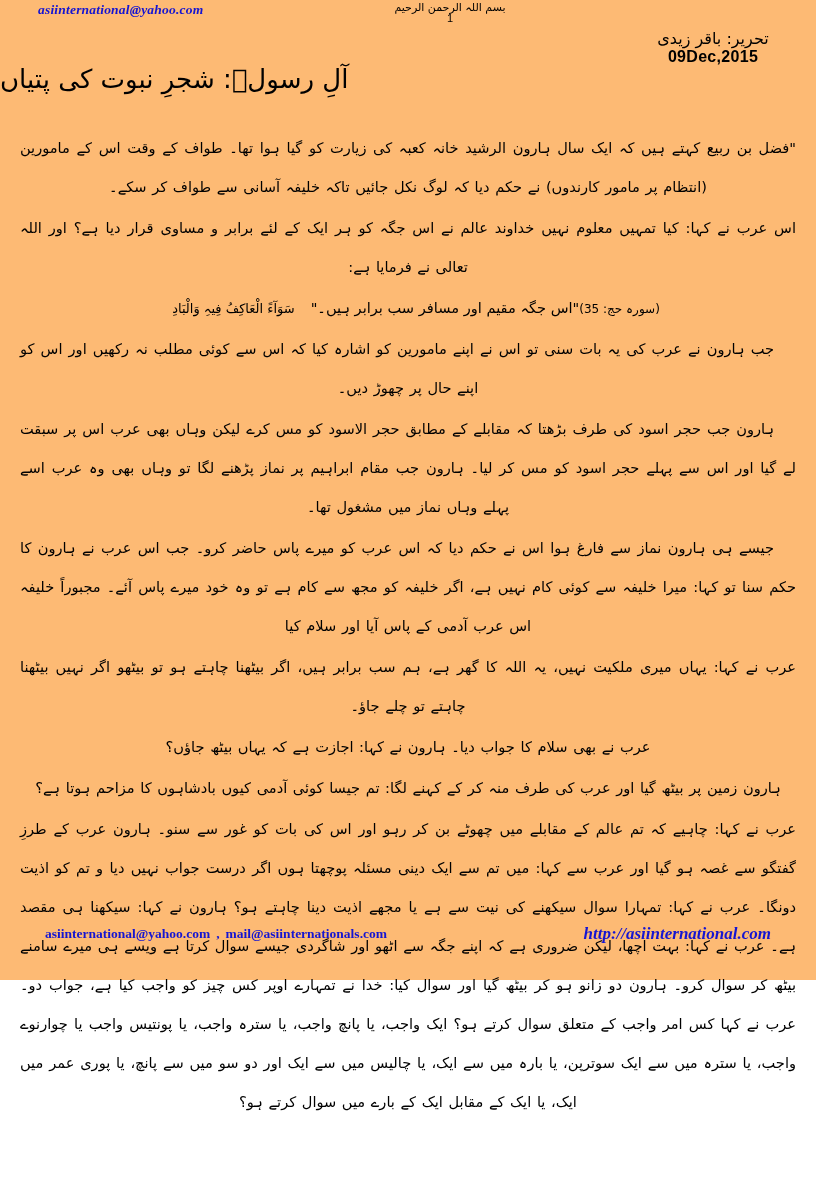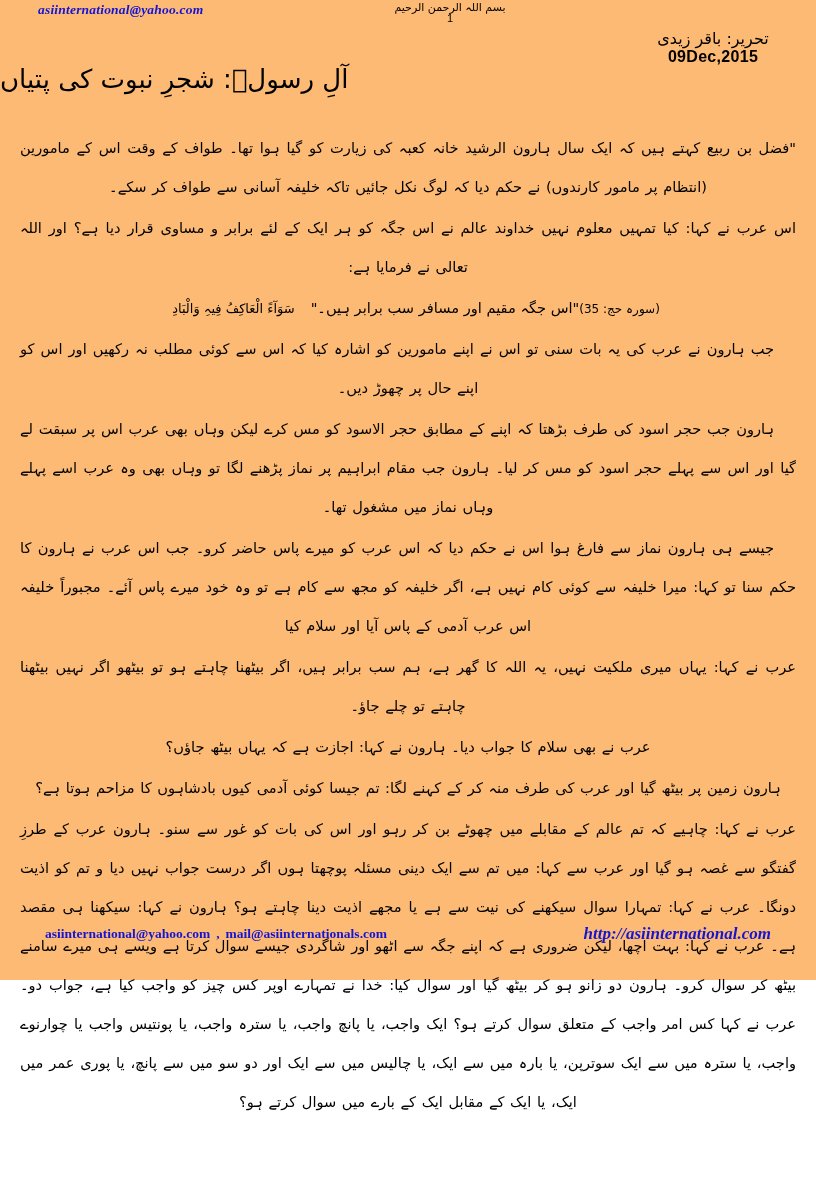--- a/index.html
+++ b/index.html
@@ -221,21 +221,21 @@
 
 
     <p class="para no-indent">اس عرب نے کہا: کیا تمہیں معلوم نہیں خداوند عالم نے اس جگہ کو ہر ایک کے لئے برابر و مساوی قرار دیا ہے؟ اور اللہ تعالی نے فرمایا ہے:</p>
 
     <p class="verse-line">
       <span class="verse-ref">(سورہ حج: 35)</span><span class="verse-trans">"اس جگہ مقیم اور مسافر سب برابر ہیں۔"</span><span class="verse-arabic">سَوَآءً الْعَاکِفُ فِیہِ وَالْبَادِ</span>
     </p>
 
     <p class="para">جب ہارون نے عرب کی یہ بات سنی تو اس نے اپنے مامورین کو اشارہ کیا کہ اس سے کوئی مطلب نہ رکھیں اور اس کو اپنے حال پر چھوڑ دیں۔</p>
 
-    <p class="para">ہارون جب حجر اسود کی طرف بڑھتا کہ اپنے کے مطابق حجر الاسود کو مس کرے لیکن وہاں بھی عرب اس پر سبقت لے گیا اور اس سے پہلے حجر اسود کو مس کر لیا۔ ہارون جب مقام ابراہیم پر نماز پڑھنے لگا تو وہاں بھی وہ عرب اسے پہلے وہاں نماز میں مشغول تھا۔</p>
+    <p class="para">ہارون جب حجر اسود کی طرف بڑھتا کہ مقابلے کے مطابق حجر الاسود کو مس کرے لیکن وہاں بھی عرب اس پر سبقت لے گیا اور اس سے پہلے حجر اسود کو مس کر لیا۔ ہارون جب مقام ابراہیم پر نماز پڑھنے لگا تو وہاں بھی وہ عرب اسے پہلے وہاں نماز میں مشغول تھا۔</p>
 
     <p class="para">جیسے ہی ہارون نماز سے فارغ ہوا اس نے حکم دیا کہ اس عرب کو میرے پاس حاضر کرو۔ جب اس عرب نے ہارون کا حکم سنا تو کہا: میرا خلیفہ سے کوئی کام نہیں ہے، اگر خلیفہ کو مجھ سے کام ہے تو وہ خود میرے پاس آئے۔ مجبوراً خلیفہ اس عرب آدمی کے پاس آیا اور سلام کیا</p>
 
     <p class="para no-indent">عرب نے کہا: یہاں میری ملکیت نہیں، یہ اللہ کا گھر ہے، ہم سب برابر ہیں، اگر بیٹھنا چاہتے ہو تو بیٹھو اگر نہیں بیٹھنا چاہتے تو چلے جاؤ۔</p>
 
     <p class="para no-indent">عرب نے بھی سلام کا جواب دیا۔ ہارون نے کہا: اجازت ہے کہ یہاں بیٹھ جاؤں؟</p>
 
     <p class="para no-indent">ہارون زمین پر بیٹھ گیا اور عرب کی طرف منہ کر کے کہنے لگا: تم جیسا کوئی آدمی کیوں بادشاہوں کا مزاحم ہوتا ہے؟</p>
 
     <p class="para no-indent">عرب نے کہا: چاہیے کہ تم عالم کے مقابلے میں چھوٹے بن کر رہو اور اس کی بات کو غور سے سنو۔ ہارون عرب کے طرزِ گفتگو سے غصہ ہو گیا اور عرب سے کہا: میں تم سے ایک دینی مسئلہ پوچھتا ہوں اگر درست جواب نہیں دیا و تم کو اذیت دونگا۔ عرب نے کہا: تمہارا سوال سیکھنے کی نیت سے ہے یا مجھے اذیت دینا چاہتے ہو؟ ہارون نے کہا: سیکھنا ہی مقصد ہے۔ عرب نے کہا: بہت اچھا، لیکن ضروری ہے کہ اپنے جگہ سے اٹھو اور شاگردی جیسے سوال کرتا ہے ویسے ہی میرے سامنے بیٹھ کر سوال کرو۔ ہارون دو زانو ہو کر بیٹھ گیا اور سوال کیا: خدا نے تمہارے اوپر کس چیز کو واجب کیا ہے، جواب دو۔ عرب نے کہا کس امر واجب کے متعلق سوال کرتے ہو؟ ایک واجب، یا پانچ واجب، یا سترہ واجب، یا پونتیس واجب یا چوارنوے واجب، یا سترہ میں سے ایک سوترپن، یا بارہ میں سے ایک، یا چالیس میں سے ایک اور دو سو میں سے پانچ، یا پوری عمر میں ایک، یا ایک کے مقابل ایک کے بارے میں سوال کرتے ہو؟</p>

